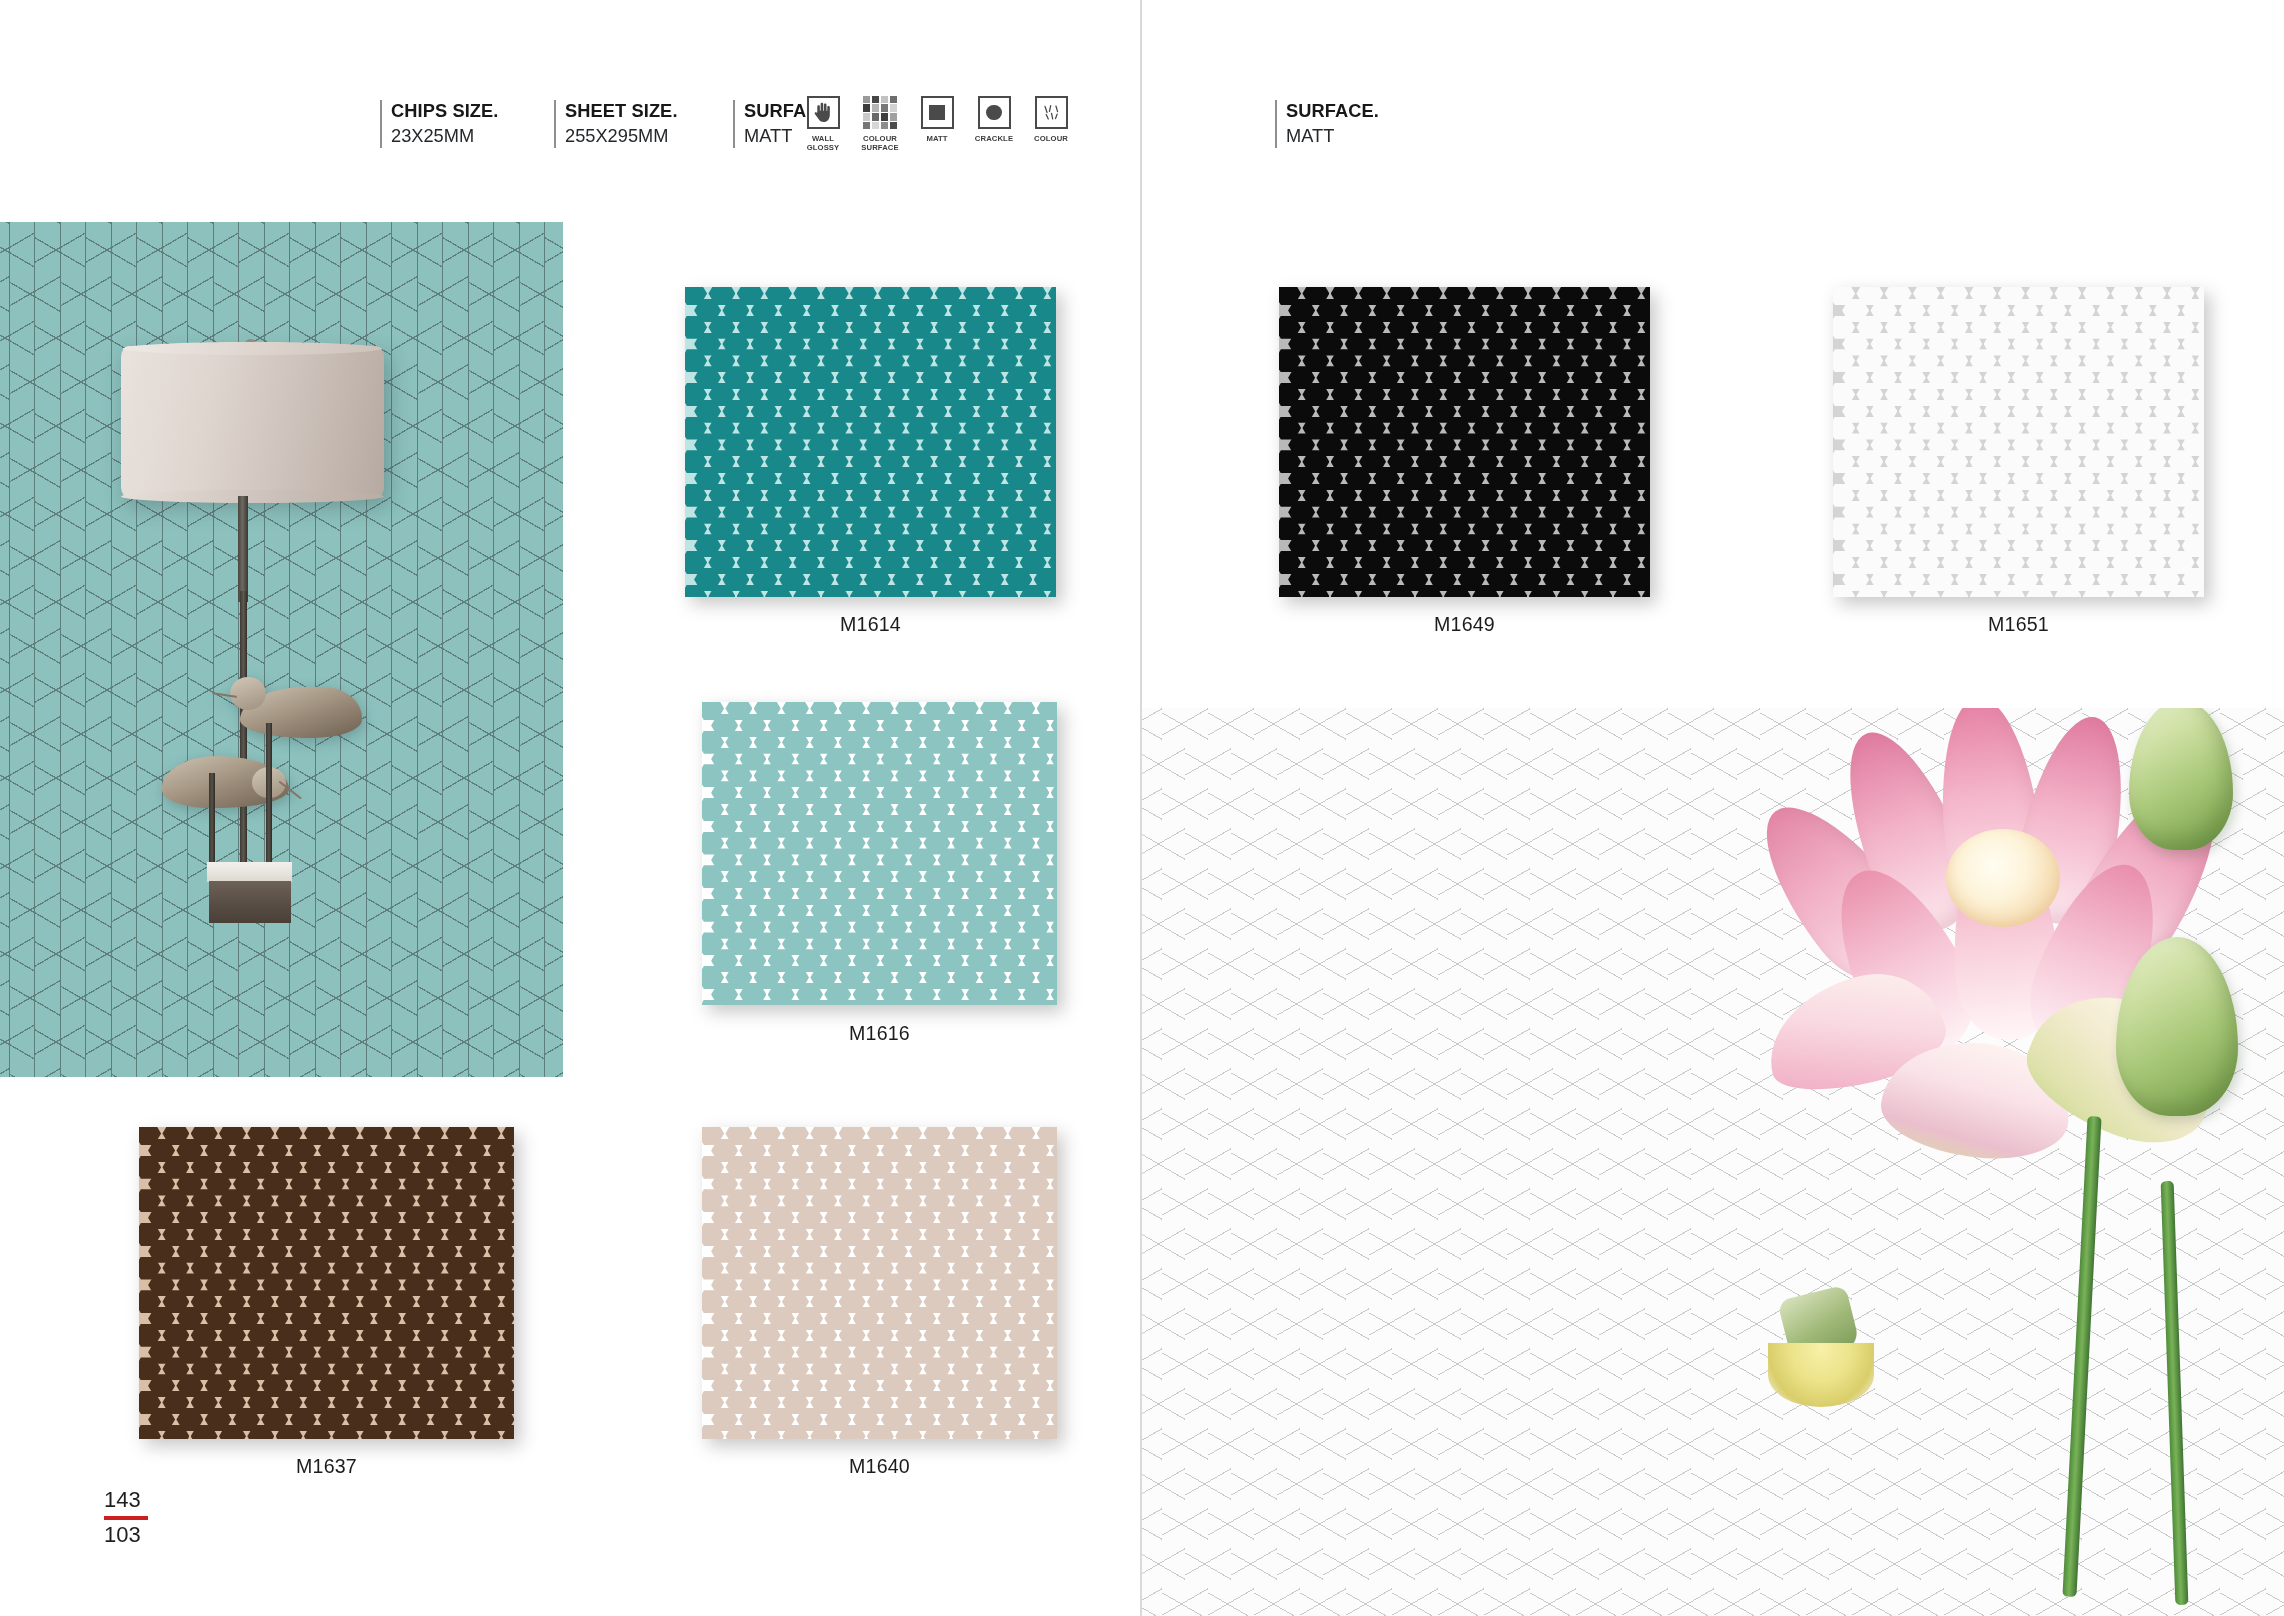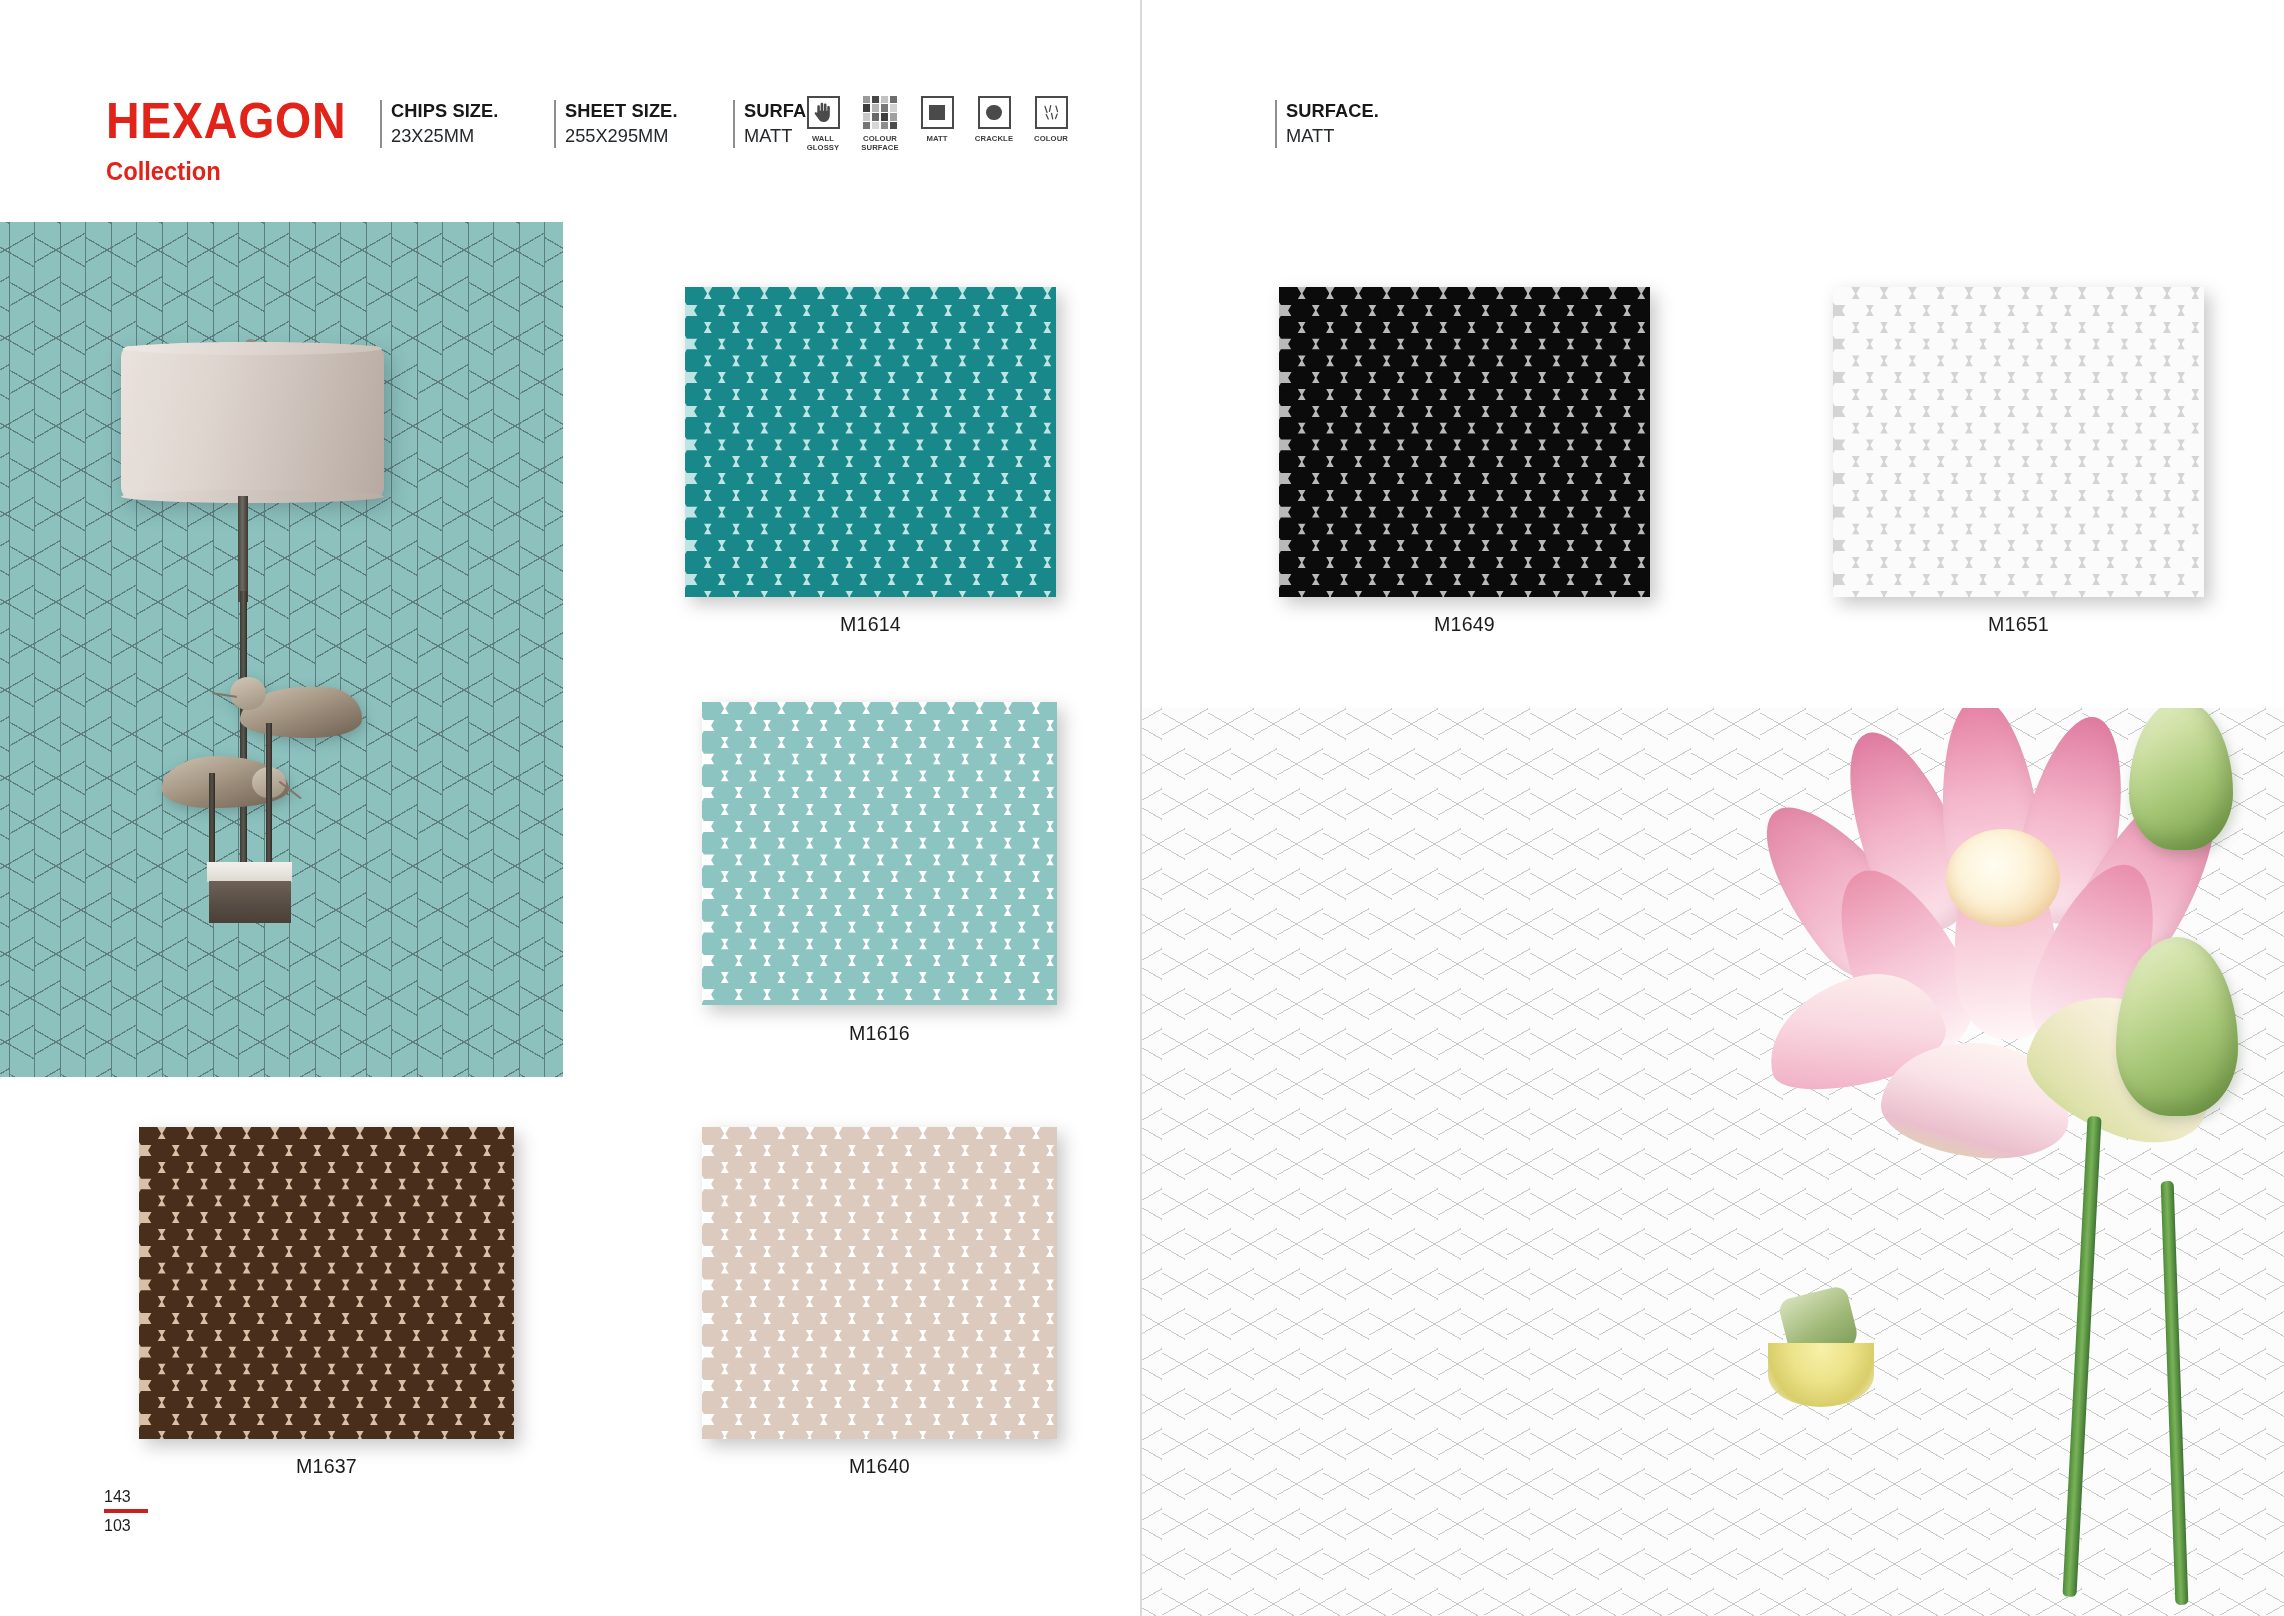--- a/index.html
+++ b/index.html
@@ -175,34 +175,30 @@
     position:absolute;inset:0;
     border-radius:50% 50% 44% 44%/62% 62% 38% 38%;
     background:linear-gradient(150deg,#e8f0cf 0%,#cfe0a4 28%,#a8c878 58%,#84ab56 86%,#6d9446 100%);
     box-shadow:inset -8.2px -11.4px 18px rgba(80,110,50,.35), 3.3px 5.7px 11.4px rgba(60,90,60,.22);
   }
   .stem{position:absolute;background:linear-gradient(90deg,#4f8a3c,#79b357 45%,#3f7333);border-radius:4.9px;}
   .pod{position:absolute;}
 
   
   .folio{position:absolute;left:104px;top:1488px;width:51px;text-align:left;}
-  .folio-num{font-size:16px;color:#1e1e1e;line-height:1.08;}
+  .folio-num{font-size:22px;color:#1e1e1e;line-height:1.08;}
   .folio-rule{height:4.1px;background:#cc1f1f;margin:4.1px 0 3.3px 0;width:44px;}
 </style>
 </head>
 <body>
 
 <div class="spread">
 
   <div class="page-left">
 
-    <div class="masthead">
-      <div class="brand-hexagon">HEXAGON</div>
-      <div class="brand-collection">Collection</div>
-    </div>
 
     <div class="specs">
       <div class="spec">
         <div class="spec-title">CHIPS SIZE.</div>
         <div class="spec-value">23X25MM</div>
       </div>
       <div class="spec">
         <div class="spec-title">SHEET SIZE.</div>
         <div class="spec-value">255X295MM</div>
       </div>

